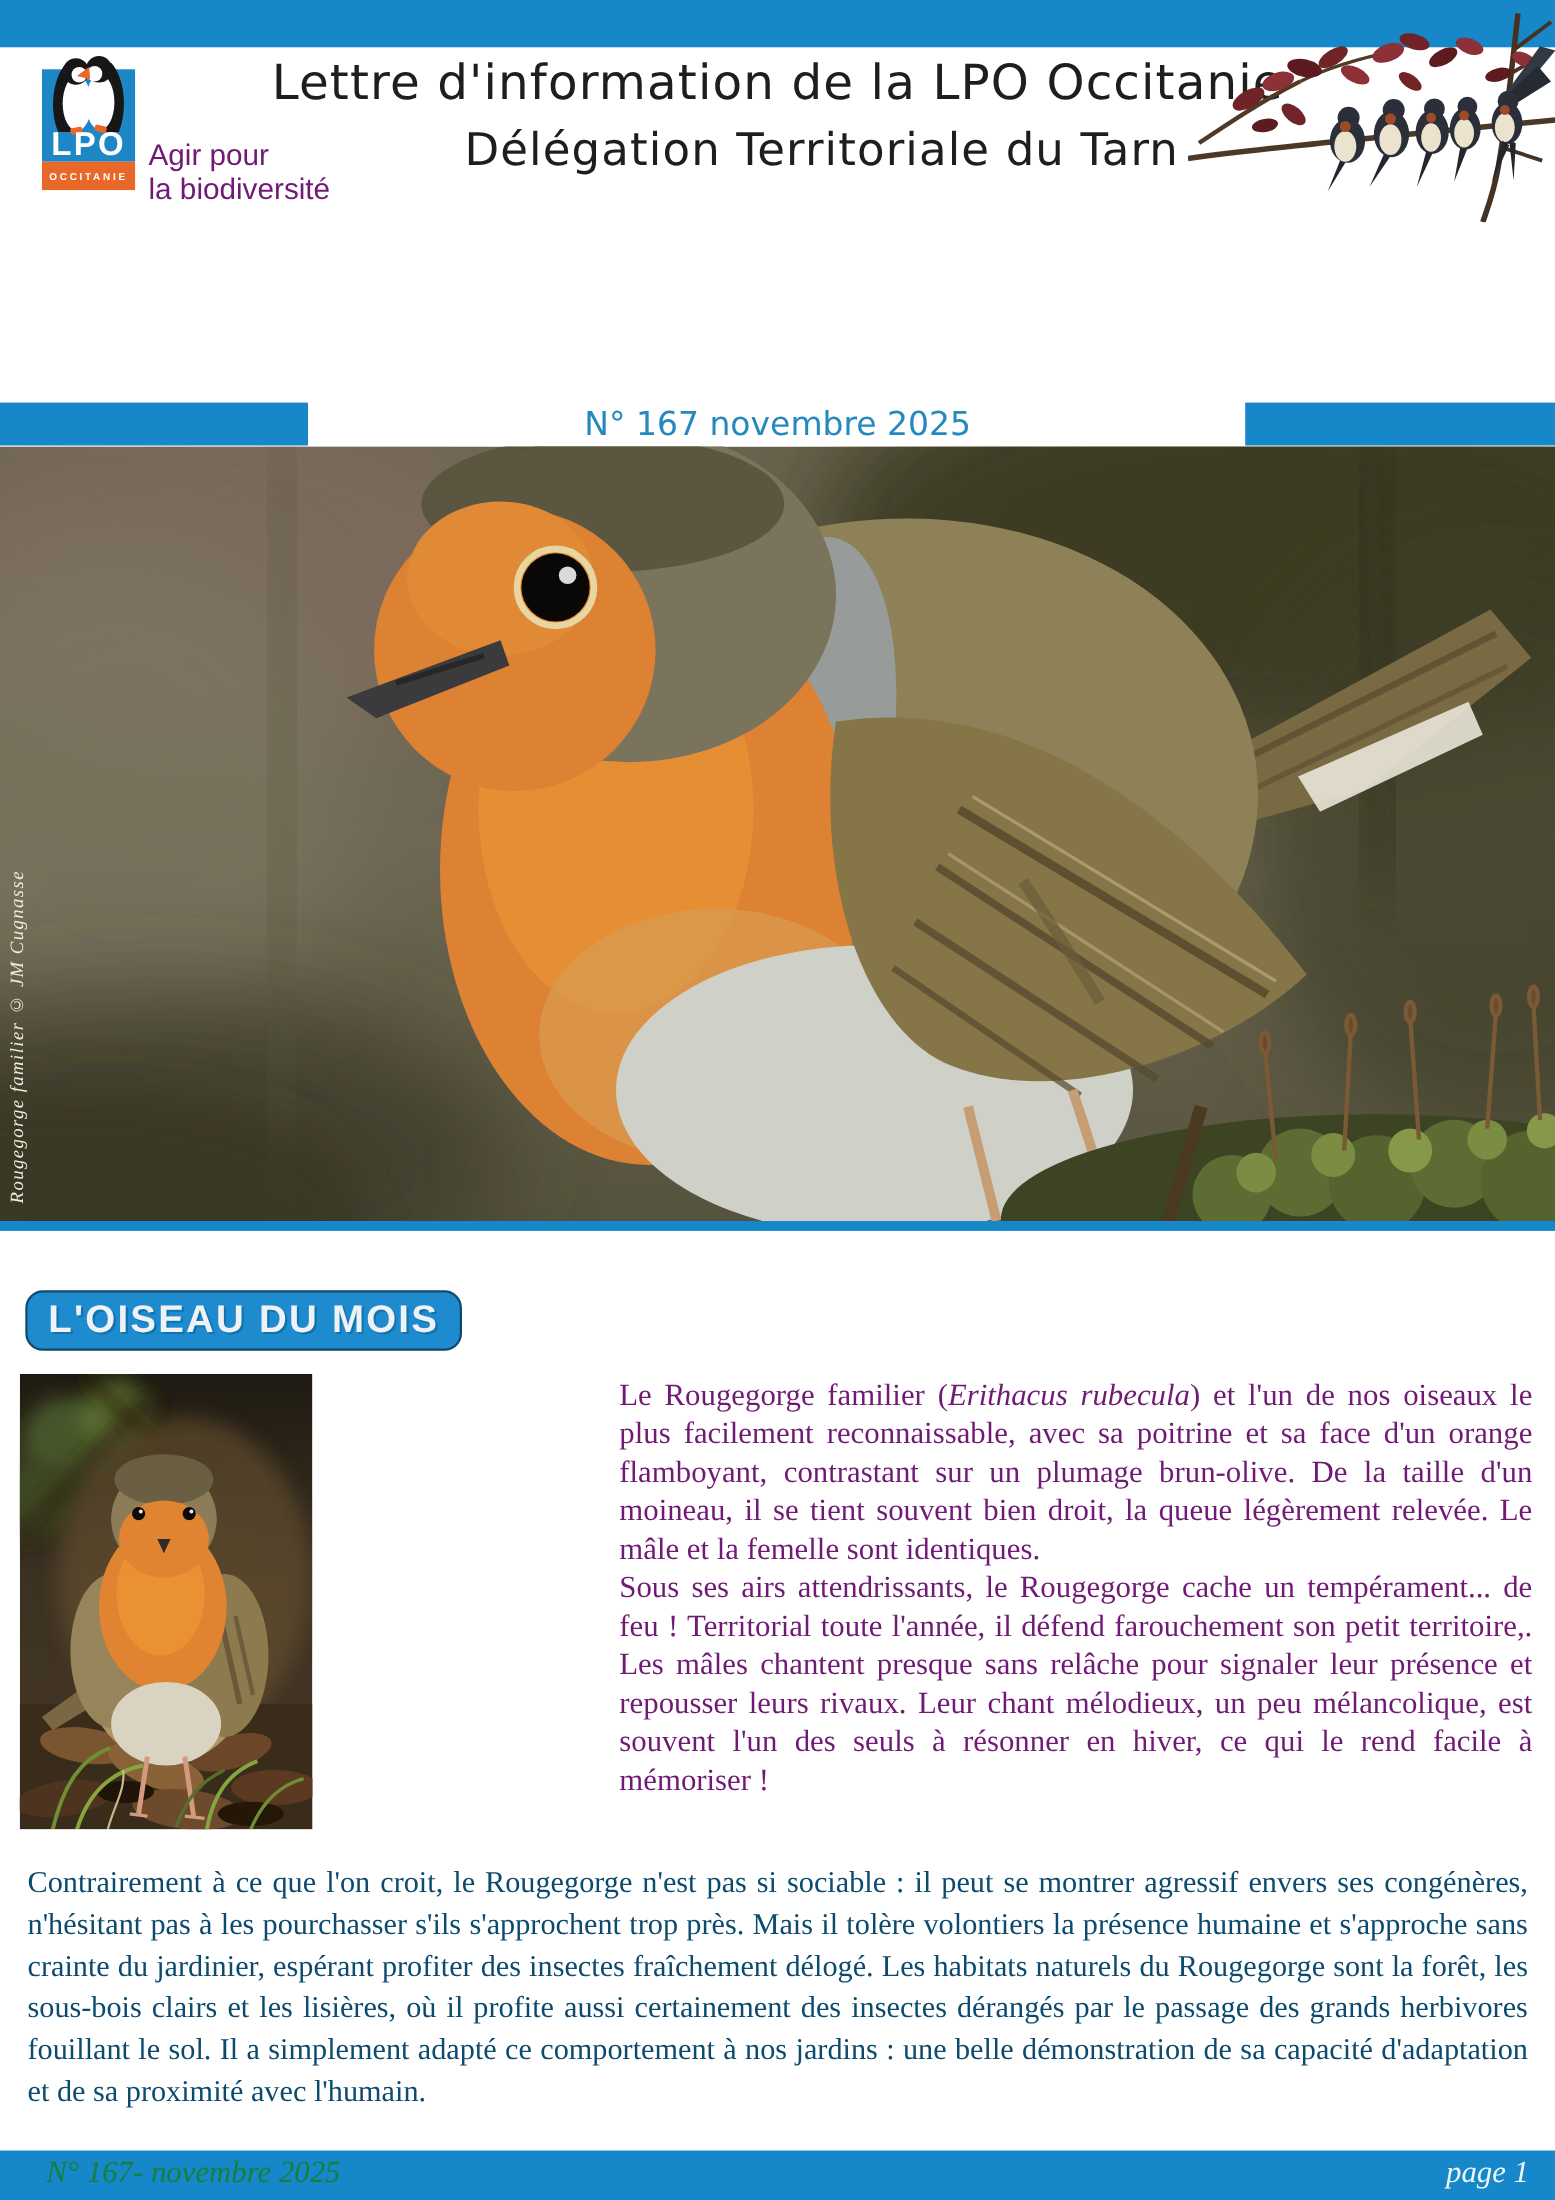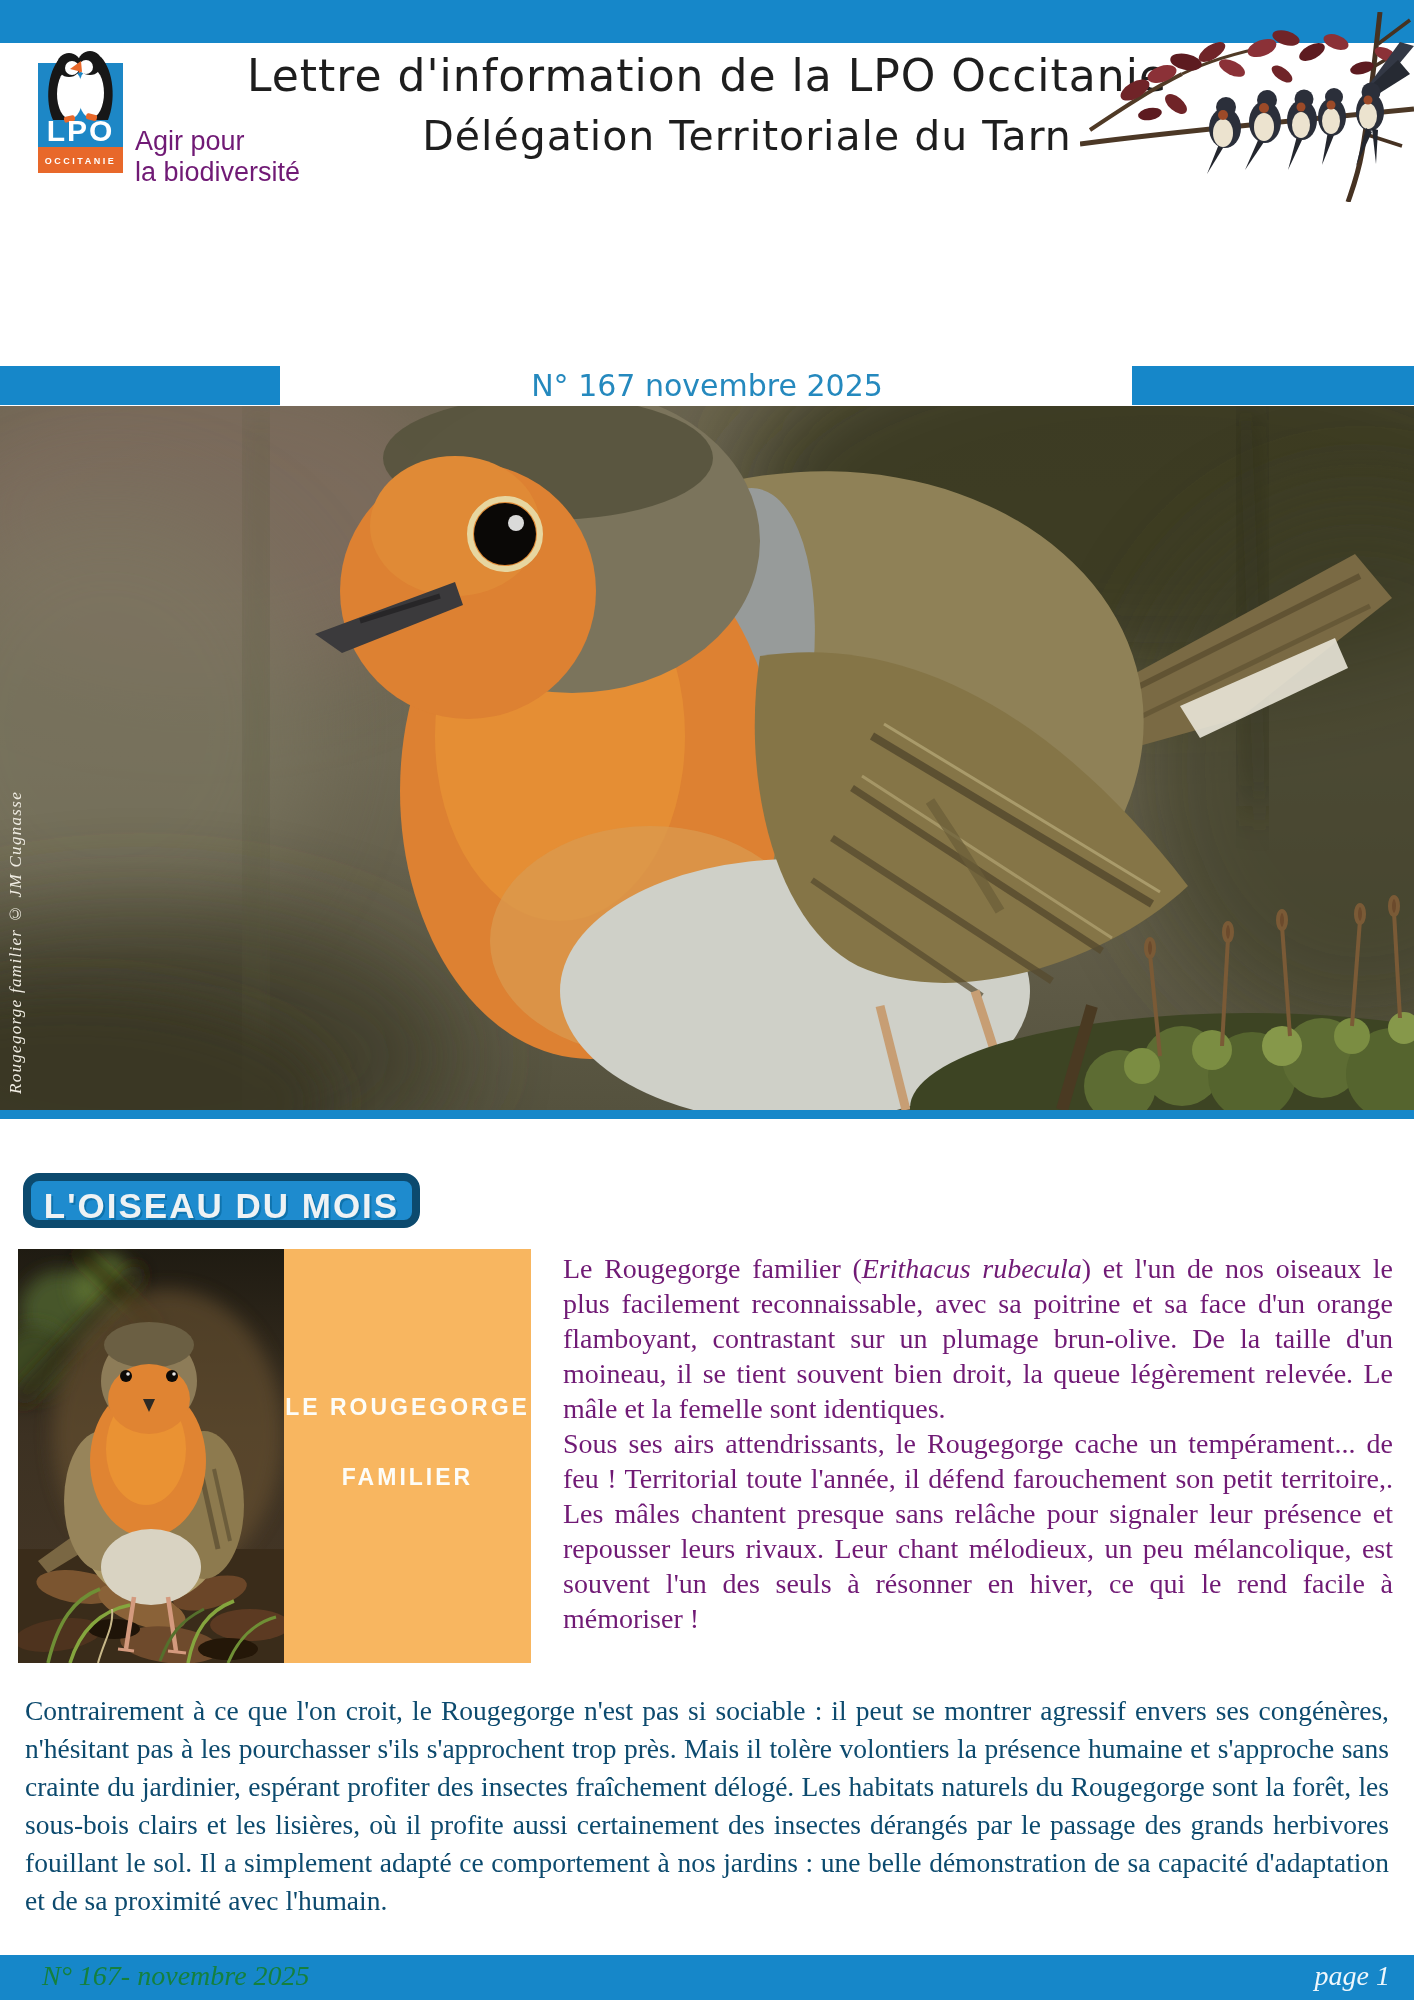--- a/index.html
+++ b/index.html
@@ -30,21 +30,21 @@
 
   
   .main-photo{left:0;top:406px;width:1414px;height:704px;}
   .main-photo svg{display:block;width:100%;height:100%;}
   .credit{left:6px;bottom:906px;writing-mode:vertical-rl;transform:rotate(180deg);
           font-family:"Liberation Serif",serif;font-style:italic;font-size:17px;
           color:#efece2;letter-spacing:1.3px;}
   .photo-strip{left:0;top:1110px;width:1414px;height:9px;background:#1687c9;}
 
   
-  .badge{left:23px;top:1173px;width:397px;height:55px;background:#1e8bce;border:8px solid #0c4a6e;
+  .badge{left:23px;top:1173px;width:397px;height:55px;background:#1e8bce;border:2px solid #0c4a6e;
          border-radius:16px;box-sizing:border-box;text-align:center;line-height:49px;
          color:#eef2f4;font-weight:bold;font-size:35px;letter-spacing:2px;
          text-shadow:2px 2px 0 #0f73ad;}
 
   
   .small-photo{left:18px;top:1249px;width:266px;height:414px;}
   .small-photo svg{display:block;width:100%;height:100%;}
   .orange-panel{left:284px;top:1249px;width:247px;height:414px;background:#f8b660;}
   .panel-line{position:absolute;left:0;width:247px;text-align:center;color:#fdfdf8;
               font-weight:bold;font-size:23px;letter-spacing:3px;}
@@ -321,24 +321,20 @@
 
       <path d="M30 414 C 40 372 56 350 82 340" stroke="#6f8f35" stroke-width="3.5" fill="none"></path>
       <path d="M52 414 C 62 382 82 362 112 356" stroke="#85a63e" stroke-width="3.5" fill="none"></path>
       <path d="M170 414 C 176 382 190 362 216 352" stroke="#85a63e" stroke-width="3.5" fill="none"></path>
       <path d="M142 412 C 152 386 162 372 186 360" stroke="#55702c" stroke-width="3" fill="none"></path>
       <path d="M210 414 C 220 390 236 374 258 368" stroke="#6f8f35" stroke-width="3" fill="none"></path>
       <path d="M80 414 C 86 392 96 378 94 360" stroke="#c9b98a" stroke-width="2" fill="none"></path>
     </svg>
   </div>
 
-  <div class="abs orange-panel">
-    <div class="panel-line l1">LE ROUGEGORGE</div>
-    <div class="panel-line l2">FAMILIER</div>
-  </div>
 
   <div class="abs article-col">
     <p><span>Le Rougegorge familier (</span><span class="em-it">Erithacus rubecula</span><span>) et l'un de nos oiseaux le plus facilement reconnaissable, avec sa poitrine et sa face d'un orange flamboyant, contrastant sur un plumage brun-olive. De la taille d'un moineau, il se tient souvent bien droit, la queue légèrement relevée. Le mâle et la femelle sont identiques.</span></p>
     <p>Sous ses airs attendrissants, le Rougegorge cache un tempérament... de feu ! Territorial toute l'année, il défend farouchement son petit territoire,. Les mâles chantent presque sans relâche pour signaler leur présence et repousser leurs rivaux. Leur chant mélodieux, un peu mélancolique, est souvent l'un des seuls à résonner en hiver, ce qui le rend facile à mémoriser !</p>
   </div>
 
   <p class="abs bottom-para">Contrairement à ce que l'on croit, le Rougegorge n'est pas si sociable : il peut se montrer agressif envers ses congénères, n'hésitant pas à les pourchasser s'ils s'approchent trop près. Mais il tolère volontiers la présence humaine et s'approche sans crainte du jardinier, espérant profiter des insectes fraîchement délogé. Les habitats naturels du Rougegorge sont la forêt, les sous-bois clairs et les lisières, où il profite aussi certainement des insectes dérangés par le passage des grands herbivores fouillant le sol. Il a simplement adapté ce comportement à nos jardins : une belle démonstration de sa capacité d'adaptation et de sa proximité avec l'humain.</p>
 
   <div class="abs footer-bar"></div>
   <div class="abs footer-left">N° 167- novembre 2025</div>

